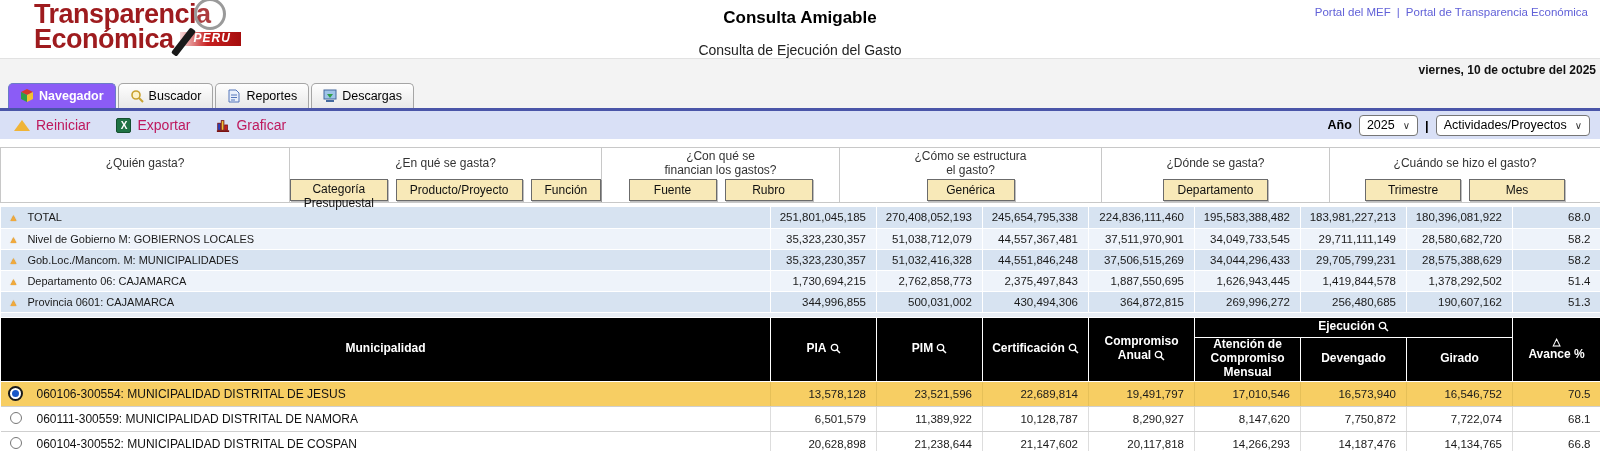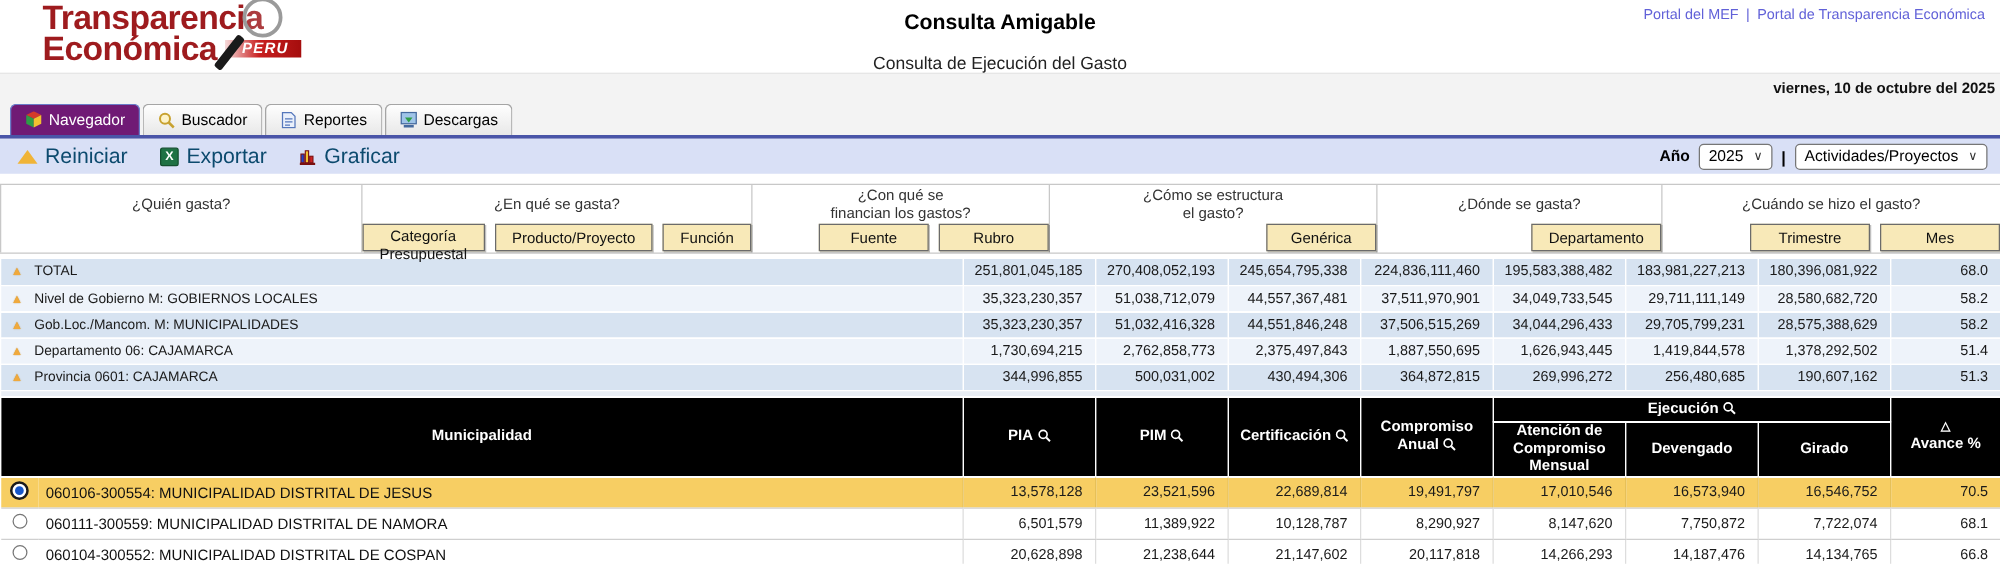--- a/index.html
+++ b/index.html
@@ -23,44 +23,44 @@
   .portal-links a { color:#6161D8; text-decoration:none; cursor:pointer; }
   .plinks-sep { margin:0 6px; color:#6161D8; }
 
   
   .subheader { background:#F3F3F3; border-top:1px solid #E2E2E2; }
   .daterow { height:22px; text-align:right; padding-right:4px; font-size:12px; font-weight:600; color:#111; line-height:22px;}
   .tabsrow { height:30px; display:flex; align-items:flex-end; padding-left:8px; border-bottom:3px solid #4A55A8; }
   .tab { display:inline-flex; align-items:center; gap:5px; height:25px; padding:0 11px; font-size:12.5px;
     border:1px solid #A5A5A5; border-bottom:none; border-radius:5px 5px 0 0; background:linear-gradient(#FEFEFE,#E8E8E8);
     color:#000; cursor:pointer; margin-right:2px; }
-  .tab.active { background:#701a75; border-color:#6A7BC8; color:#fff; font-weight:normal; }
+  .tab.active { background:#8b5cf6; border-color:#6A7BC8; color:#fff; font-weight:bold; }
   .ticon { width:14px; height:14px; display:inline-block; }
 
   
   .toolbar { height:28px; background:#D9E0F6; display:flex; align-items:center; padding:0 10px 0 14px; }
   .act { display:inline-flex; align-items:center; gap:6px; margin-right:26px; cursor:pointer; }
-  .act .albl { color:#0c4a6e; font-size:17px; }
+  .act .albl { color:#be185d; font-size:14px; }
   .tri-gold { width:0; height:0; border-left:8px solid transparent; border-right:8px solid transparent; border-bottom:11px solid #F0B437; }
   .xls { width:15px; height:15px; background:#1F7244; color:#fff; font-size:10px; font-weight:bold; display:flex; align-items:center; justify-content:center; border:1px solid #14502f; border-radius:2px;}
   .tright { margin-left:auto; display:flex; align-items:center; gap:7px; }
   .yr-lbl { font-weight:bold; font-size:12.5px; color:#000; }
   .select { background:#fff; border:1px solid #767676; border-radius:4px; padding:1px 7px; font-size:12.5px; color:#000;
     display:inline-flex; align-items:center; gap:8px; cursor:pointer; height:21px;}
   .chev { font-size:10px; color:#333; }
   .tsep { font-weight:bold; color:#000; font-size:13px; }
 
   
   .filters { margin-top:8px; display:flex; border-top:1px solid #C8C8C8; border-bottom:1px solid #C8C8C8; background:#fff; height:56px; }
   .fsec { border-right:1px solid #C8C8C8; display:flex; flex-direction:column; }
   .fsec:first-child { border-left:1px solid #C8C8C8; }
   .fsec:last-child { border-right:none; }
   .q { height:31px; display:flex; align-items:center; justify-content:center; text-align:center;
     font-size:12px; color:#333; white-space:pre-line; line-height:1.12; }
-  .brow { display:flex; justify-content:flex-end; gap:8px; }
+  .brow { display:flex; justify-content:center; gap:8px; }
   .fbtn { background:#F8E9B8; border:1px solid #6b6b6b; font-size:12px; color:#111; padding:2px 13px; height:22px;
     font-family:"Liberation Sans",sans-serif; cursor:pointer; box-shadow:1px 1px 0 rgba(0,0,0,0.25); }
 
   
   .grid { margin-top:4px; width:1600px; border-collapse:collapse; table-layout:fixed; }
   .grid td, .grid th { overflow:hidden; }
 
   tr.srow { height:21px; }
   tr.srow.odd  { background:#D7E3F1; }
   tr.srow.even { background:#EEF3FA; }

